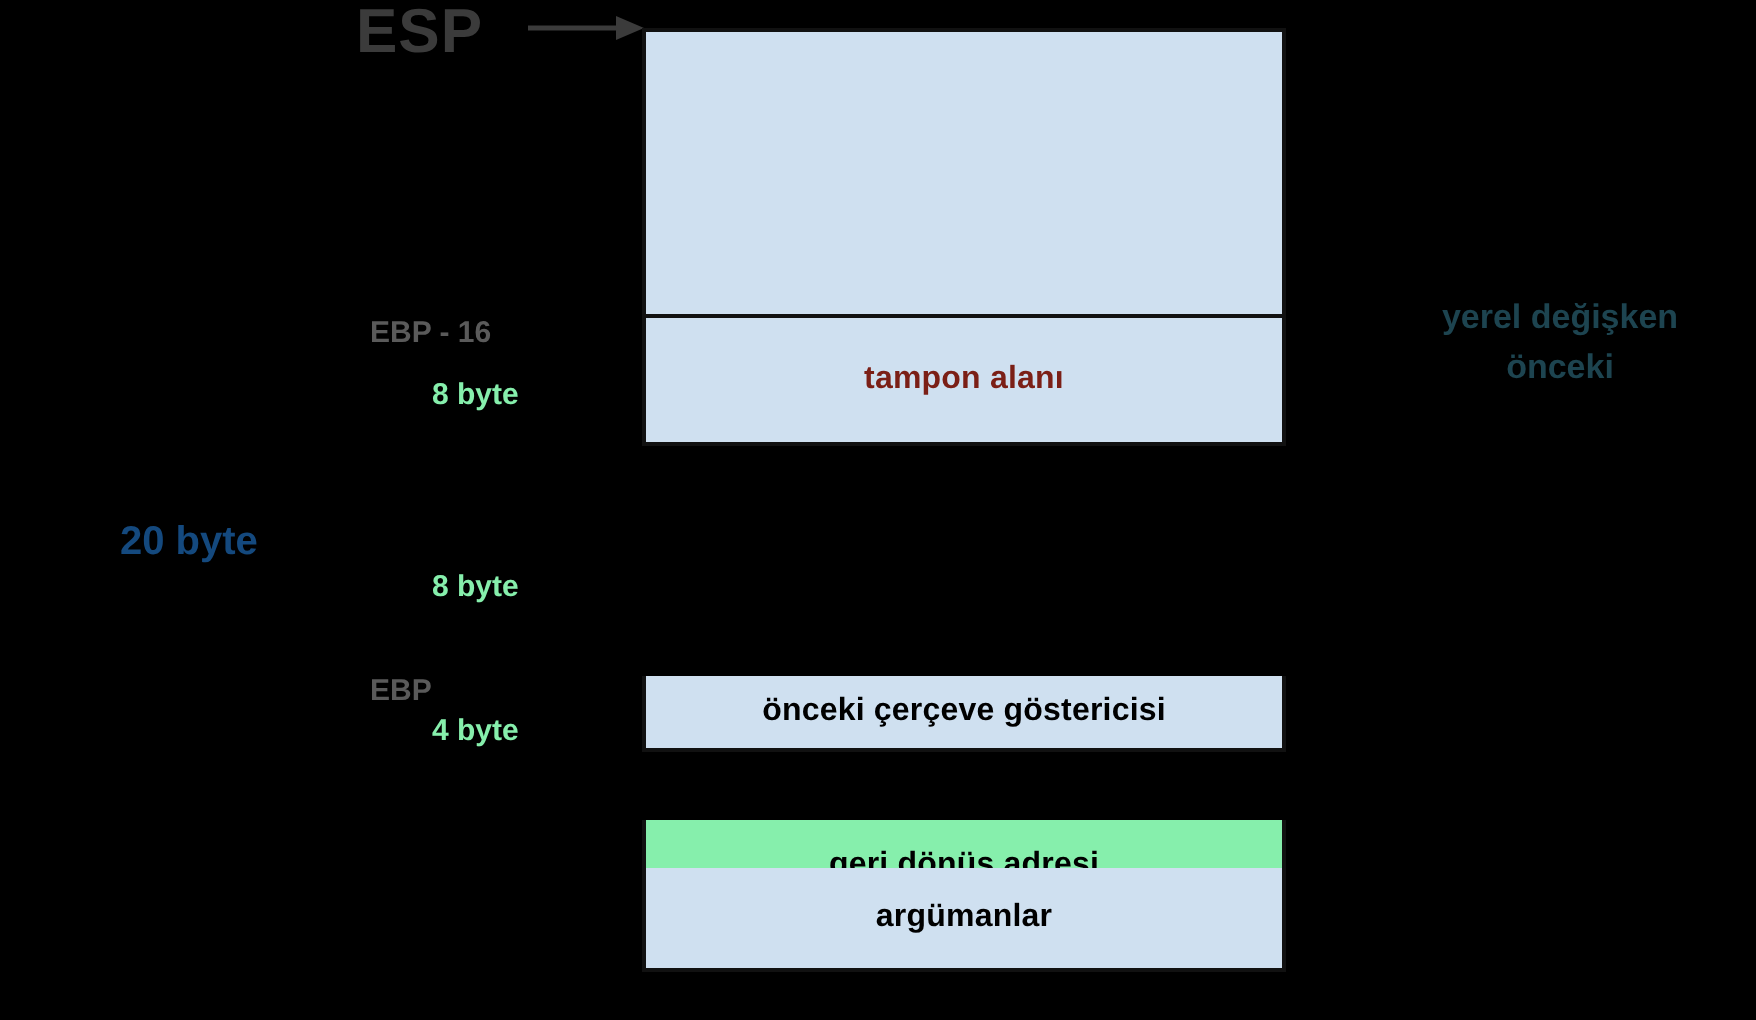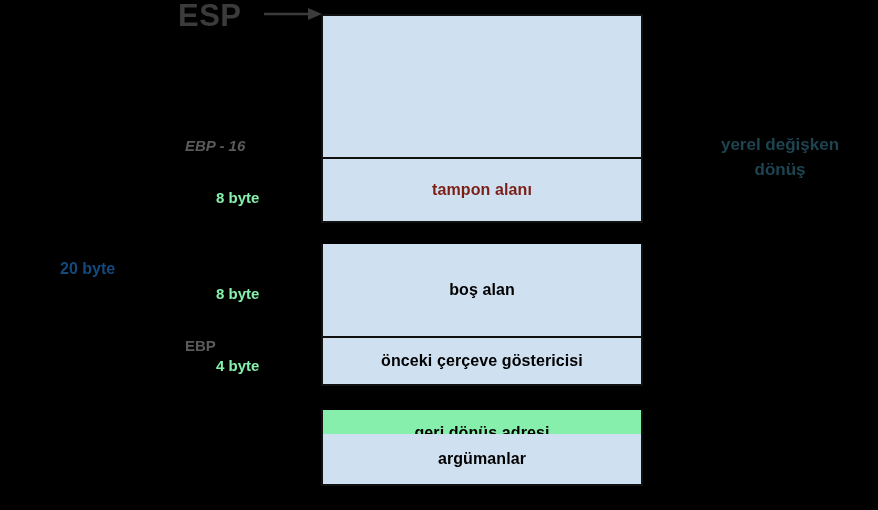--- a/index.html
+++ b/index.html
@@ -64,27 +64,27 @@
 
   
   .side-note {
     position: absolute;
     font-size: 15px;
     font-weight: bold;
     white-space: nowrap;
   }
   .note-reg   { color: #5a5a5a; }
   .note-size  { color: #86efac; }
-  .note-total { color: #14497e; font-size: 16px; }
+  .note-total { color: #14497e; font-size: 20px; }
 
   
   #right-note {
     position: absolute;
     left: 690px;
-    top: 132px;
+    top: 146px;
     width: 180px;
     text-align: center;
     font-size: 17px;
     font-weight: bold;
     line-height: 25px;
     color: #1d4450;
   }
 </style>
 </head>
 <body style="background: rgb(0, 0, 0);">
@@ -98,37 +98,34 @@
   </svg>
 </div>
 
 <div id="stack-column">
   <div class="stack-cell first" style="top: 0px; height: 145px; background: rgb(207, 224, 240); border-color: rgb(17, 17, 17); color: rgb(0, 0, 0);">
     <span class="cell-label"></span>
   </div>
   <div class="stack-cell" style="top: 145px; height: 64px; background: rgb(207, 224, 240); border-color: rgb(17, 17, 17); color: rgb(123, 31, 22);">
     <span class="cell-label">tampon alanı</span>
   </div>
-  <div class="stack-cell" style="top: 230px; height: 94px; background: rgb(207, 224, 240); border-color: rgb(17, 17, 17); color: rgb(0, 0, 0);">
-    <span class="cell-label">boş alan</span>
-  </div>
-  <div class="stack-cell" style="top: 324px; height: 48px; background: rgb(207, 224, 240); border-color: rgb(17, 17, 17); color: rgb(0, 0, 0);">
+  <div class="stack-cell" style="top: 324px; height: 38px; background: rgb(207, 224, 240); border-color: rgb(17, 17, 17); color: rgb(0, 0, 0);">
     <span class="cell-label">önceki çerçeve göstericisi</span>
   </div>
   <div class="stack-cell" style="top: 372px; height: 48px; background: #86efac; border-color: rgb(17, 17, 17); color: rgb(0, 0, 0); margin-top: 24px;">
     <span class="cell-label">geri dönüş adresi</span>
   </div>
   <div class="stack-cell" style="top: 420px; height: 52px; background: rgb(207, 224, 240); border-color: rgb(17, 17, 17); color: rgb(0, 0, 0);">
     <span class="cell-label">argümanlar</span>
   </div>
 </div>
 
-<div class="side-note note-reg" style="left: 185px; top: 137px; font-style: italic;">EBP - 16</div>
+<div class="side-note note-reg" style="left: 185px; top: 158px;">EBP - 16</div>
 <div class="side-note note-size" style="left: 216px; top: 189px;">8 byte</div>
 <div class="side-note note-total" style="left: 60px; top: 260px;">20 byte</div>
 <div class="side-note note-size" style="left: 216px; top: 285px;">8 byte</div>
 <div class="side-note note-reg" style="left: 185px; top: 337px;">EBP</div>
 <div class="side-note note-size" style="left: 216px; top: 357px;">4 byte</div>
 
 <div id="right-note" style="color: rgb(29, 68, 80);">
   <span>yerel değişken</span><br>
-  <span>dönüş</span>
+  <span>önceki</span>
 </div>
 
 </body></html>

